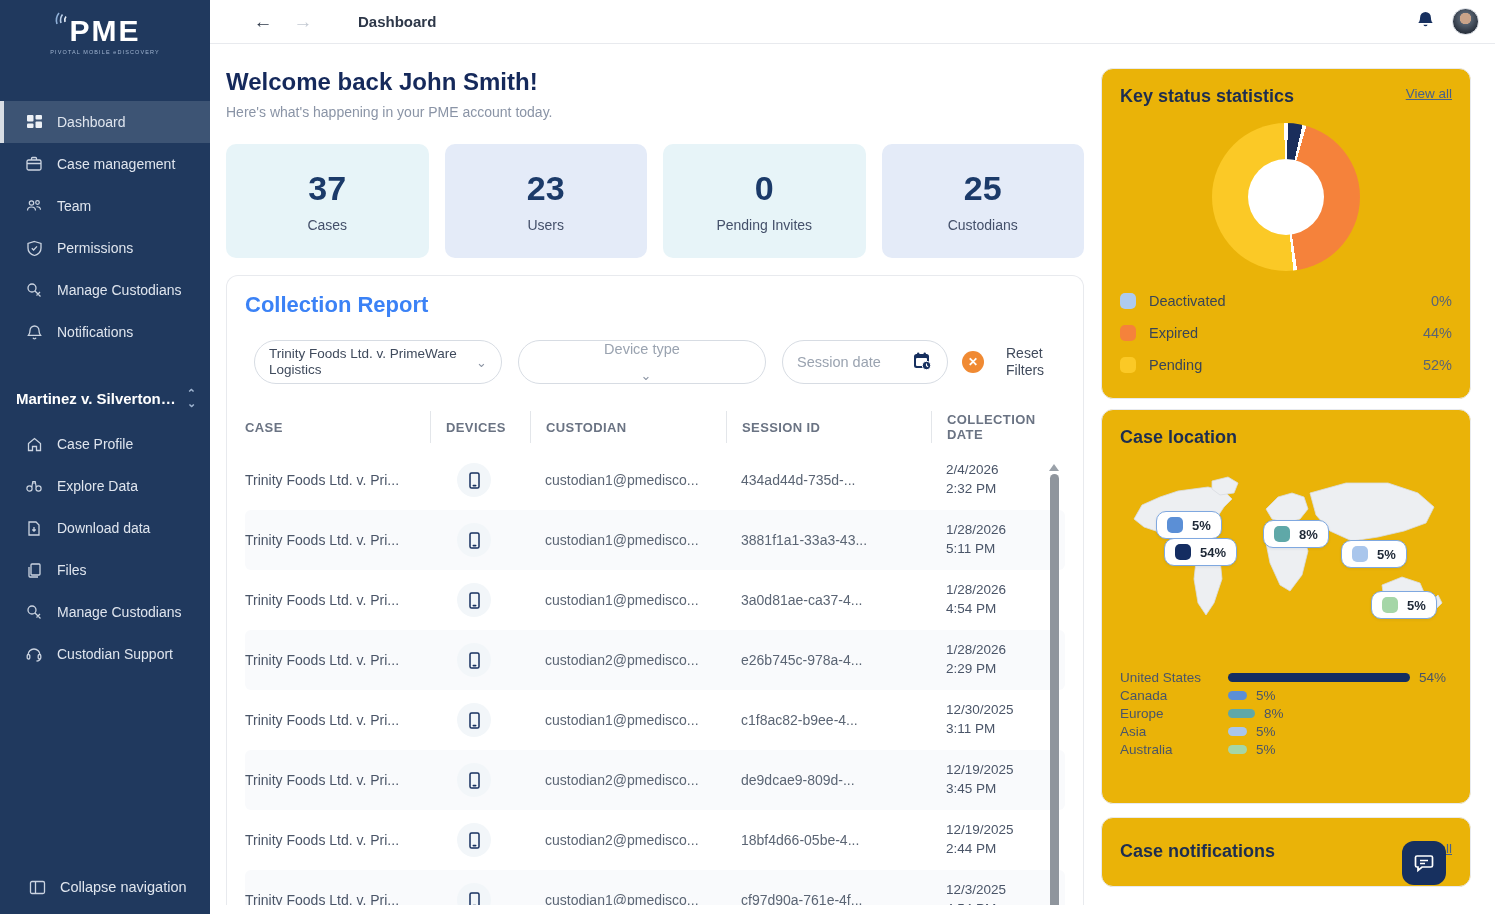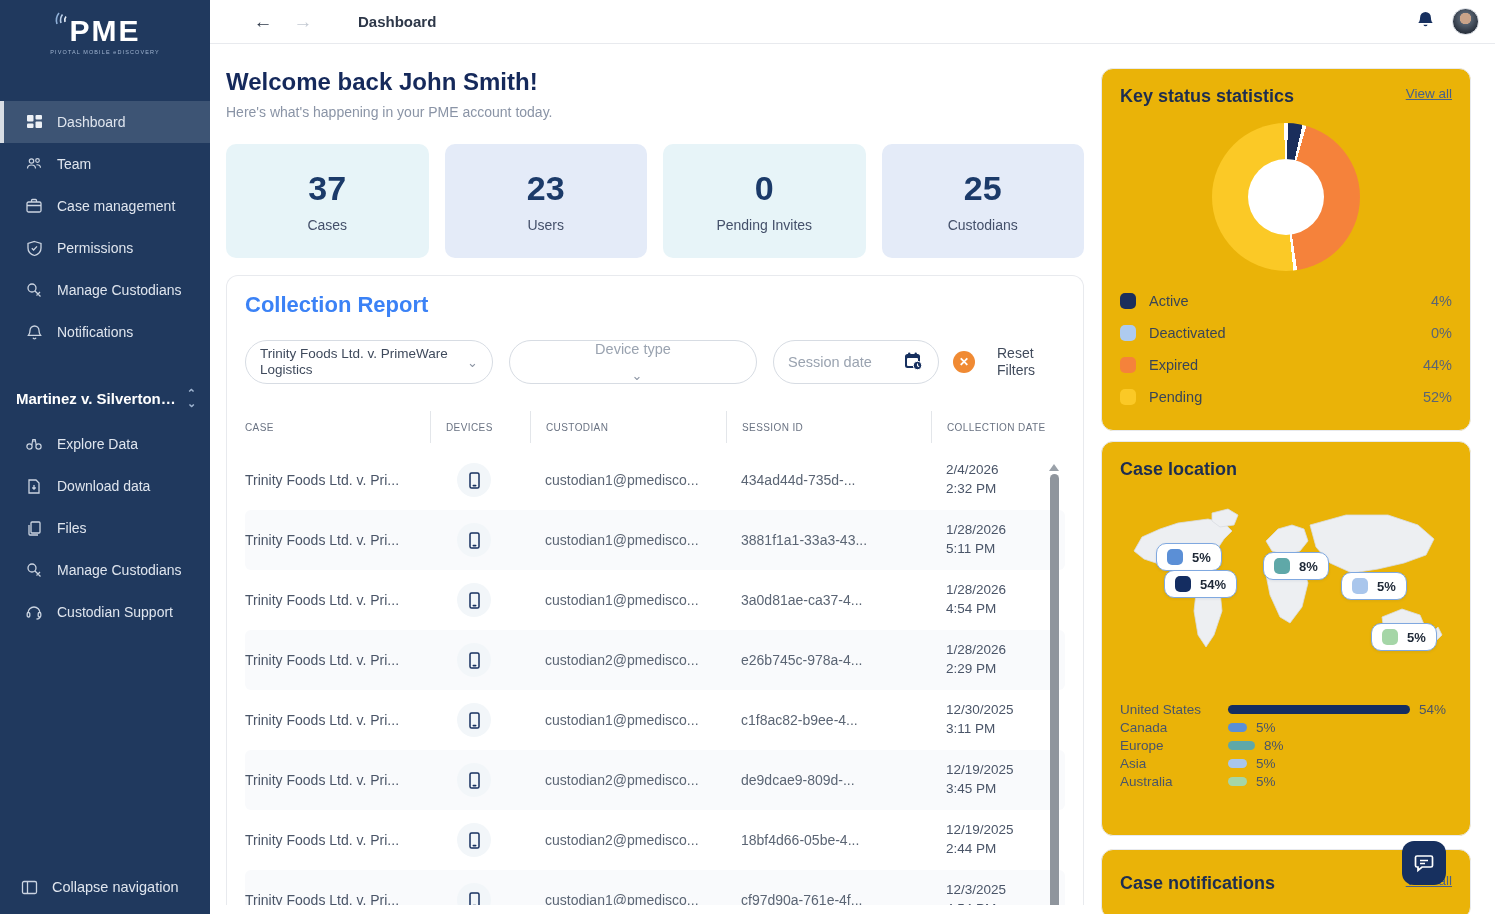--- a/index.html
+++ b/index.html
@@ -15,21 +15,21 @@
   .logo-tag { font-size:5.5px; letter-spacing:1.1px; color:#9FB4D0; margin-top:1px; }
   .nav { margin-top:46px; }
   .nav-item { height:42px; display:flex; align-items:center; gap:14px; padding-left:25px; font-size:14px; cursor:pointer; position:relative; }
   .nav-item.active { background:#3D5474; }
   .nav-item.active::before { content:""; position:absolute; left:0; top:0; bottom:0; width:4px; background:#D8DDE4; }
   .nav-item .ico { width:18px; height:18px; display:flex; align-items:center; justify-content:center; flex:none; }
   .ico svg { display:block; }
   .case-section-title { margin-top:36px; padding:0 14px 0 16px; font-size:15px; font-weight:bold; color:#fff; display:flex; align-items:center; justify-content:space-between; cursor:pointer; }
   .sort-ico { font-size:11px; color:#9FB4D0; line-height:9px; display:flex; flex-direction:column; align-items:center; }
   .case-nav { margin-top:16px; }
-  .collapse-row { position:absolute; bottom:6px; left:8px; right:0; height:42px; display:flex; align-items:center; gap:14px; padding-left:13px; font-size:14.5px; cursor:pointer; }
+  .collapse-row { position:absolute; bottom:6px; left:16px; right:0; height:42px; display:flex; align-items:center; gap:14px; padding-left:13px; font-size:14.5px; cursor:pointer; }
 
   
   .main { flex:1; display:flex; flex-direction:column; height:914px; }
   .topbar { height:44px; background:#fff; border-bottom:1px solid #E8EAEE; display:flex; align-items:center; padding:0 16px 0 38px; flex:none; }
   .arrow-btn { font-size:19px; color:#2D3748; cursor:pointer; background:none; border:none; width:30px; font-family:inherit; }
   .arrow-btn.fwd { color:#C3C9D2; margin-left:10px; }
   .topbar-title { margin-left:40px; font-size:15px; font-weight:bold; color:#2D3748; }
   .topbar-right { margin-left:auto; display:flex; align-items:center; gap:16px; }
   .bell-btn { background:none; border:none; cursor:pointer; }
   .avatar { width:27px; height:27px; border-radius:50%; background:radial-gradient(circle at 50% 38%, #c9a389 28%, #55606e 30%, #2c3440 70%); border:1px solid #d8dce2; cursor:pointer; }
@@ -44,34 +44,34 @@
   .stats-row { margin-top:24px; display:flex; gap:16px; }
   .stat-card { flex:1; height:114px; border-radius:10px; display:flex; flex-direction:column; align-items:center; justify-content:center; }
   .stat-card:nth-child(odd) { background:#E7F4F8; }
   .stat-card:nth-child(even) { background:#E4EBF8; }
   .stat-value { font-size:34px; font-weight:600; color:#1B3A69; }
   .stat-label { margin-top:9px; font-size:14px; color:#44506A; }
 
   
   .report-card { margin-top:17px; border:1px solid #E8EAEE; border-radius:12px 12px 0 0; border-bottom:none; padding:16px 0 0 0; height:630px; position:relative; overflow:hidden; }
   .report-title { font-size:22px; font-weight:bold; color:#3b82f6; padding:0 18px; }
-  .filters { display:flex; align-items:center; gap:16px; margin-top:22px; padding:0 18px; }
+  .filters { display:flex; align-items:center; gap:16px; margin-top:22px; padding:0 18px;justify-content:center; }
   .pill { height:44px; border:1px solid #D7DCE3; border-radius:22px; display:flex; align-items:center; justify-content:space-between; padding:0 14px; cursor:pointer; background:#fff; }
   .pill.case-pill { width:248px; }
   .pill.device-pill { width:248px;flex-direction:column; }
   .pill.date-pill { width:166px; }
   .pill-text { font-size:13.5px; color:#3F4A5C; line-height:1.15; }
   .pill-placeholder { font-size:14.5px; color:#9AA3B0; }
   .chev { color:#8B94A3; font-size:13px; margin-left:8px; flex:none; }
   .reset-x { width:22px; height:22px; border-radius:50%; background:#F08A33; color:#fff; font-size:12px; font-weight:bold; display:flex; align-items:center; justify-content:center; cursor:pointer; flex:none; margin-left:-2px; }
   .reset-label { font-size:14px; color:#414B5C; line-height:1.25; width:50px; margin-left:6px; }
 
   .table-wrap { margin-top:20px; position:relative; padding:0 18px; }
   .thead { display:flex; height:46px; align-items:center; }
-  .th { font-size:10px; color:#6A7383; letter-spacing:0.4px; border-left:1px solid #E3E6EA; height:32px; display:flex; align-items:center; padding-left:15px; }
+  .th { font-size:13px; color:#6A7383; letter-spacing:0.4px; border-left:1px solid #E3E6EA; height:32px; display:flex; align-items:center; padding-left:15px;font-weight:bold; }
   .th:first-child { border-left:none; padding-left:0; }
   .c-case{width:185px;} .c-dev{width:100px;} .c-cust{width:196px;} .c-sess{width:205px;} .c-date{width:120px;}
   .trow { display:flex; height:60px; align-items:center; border-radius:6px; }
   .trow:nth-child(even) { background:#F9FAFC; }
   .td { font-size:14px; color:#4A5568; padding-left:15px; overflow:hidden; white-space:nowrap; }
   .td:first-child { padding-left:0; }
   .td.dim { color:#5B6574; }
   .dev-chip { width:34px; height:34px; border-radius:50%; background:#F2F6F9; display:flex; align-items:center; justify-content:center; margin-left:12px; }
   .td-date { font-size:13.5px; line-height:1.4; white-space:normal; }
   .scrollbar { position:absolute; right:24px; top:60px; width:10px; bottom:-700px; }
@@ -132,40 +132,40 @@
             <rect x="1" y="1" width="6.5" height="6.5" rx="1" fill="#EDF1F6"></rect>
             <rect x="9.5" y="1" width="6.5" height="4.5" rx="1" fill="#EDF1F6"></rect>
             <rect x="1" y="9.5" width="6.5" height="4.5" rx="1" fill="#EDF1F6"></rect>
             <rect x="9.5" y="7.5" width="6.5" height="6.5" rx="1" fill="#EDF1F6"></rect>
           </svg>
       </span>
       <span>Dashboard</span>
     </div>
     <div class="nav-item">
       <span class="ico">
+        <svg width="18" height="18" viewBox="0 0 18 18" fill="none" stroke="#CBD4E1" stroke-width="1.3">
+            <rect x="2" y="5" width="14" height="10" rx="1.5"></rect>
+            <path d="M6.5 5 V3.5 a1 1 0 0 1 1-1 h3 a1 1 0 0 1 1 1 V5 M2 8.5 h14"></path>
+          </svg>
+      </span>
+      <span>Case management</span>
+    </div>
+    <div class="nav-item">
+      <span class="ico">
         <svg width="18" height="18" viewBox="0 0 18 18" fill="none" stroke="#CBD4E1" stroke-width="1.2">
             <circle cx="6.5" cy="6" r="2.2"></circle>
             <path d="M2.5 13.5 c0-2.2 1.8-3.5 4-3.5 s4 1.3 4 3.5"></path>
             <circle cx="12.5" cy="5.5" r="1.8"></circle>
             <path d="M11.5 9.8 c2-.3 4 .8 4 3"></path>
           </svg>
       </span>
       <span>Team</span>
     </div>
     <div class="nav-item">
       <span class="ico">
-        <svg width="18" height="18" viewBox="0 0 18 18" fill="none" stroke="#CBD4E1" stroke-width="1.3">
-            <rect x="2" y="5" width="14" height="10" rx="1.5"></rect>
-            <path d="M6.5 5 V3.5 a1 1 0 0 1 1-1 h3 a1 1 0 0 1 1 1 V5 M2 8.5 h14"></path>
-          </svg>
-      </span>
-      <span>Case management</span>
-    </div>
-    <div class="nav-item">
-      <span class="ico">
         <svg width="17" height="17" viewBox="0 0 17 17" fill="none" stroke="#CBD4E1" stroke-width="1.3">
             <path d="M8.5 1.5 L15 3.5 V8 c0 4-3 6.5-6.5 7.5 C5 14.5 2 12 2 8 V3.5 Z"></path>
             <path d="M5.8 8.2 l1.8 1.8 3.4-3.6"></path>
           </svg>
       </span>
       <span>Permissions</span>
     </div>
     <div class="nav-item">
       <span class="ico">
         <svg width="18" height="18" viewBox="0 0 18 18" fill="none" stroke="#CBD4E1" stroke-width="1.3">
@@ -188,20 +188,28 @@
 
   <div class="case-section-title">
     <span>Martinez v. Silverton…</span>
     <span class="sort-ico">
         <span>⌃</span>
         <span style="transform:rotate(180deg)">⌃</span>
       </span>
   </div>
 
   <nav class="case-nav">
+    <div class="nav-item">
+      <span class="ico">
+        <svg width="17" height="17" viewBox="0 0 17 17" fill="none" stroke="#CBD4E1" stroke-width="1.3">
+            <path d="M2.5 7.5 L8.5 2.5 14.5 7.5 V14.5 H10.5 V10.5 h-4 V14.5 H2.5 Z"></path>
+          </svg>
+      </span>
+      <span>Case Profile</span>
+    </div>
     <div class="nav-item">
       <span class="ico">
         <svg width="18" height="18" viewBox="0 0 18 18" fill="none" stroke="#CBD4E1" stroke-width="1.2">
             <circle cx="4.5" cy="11.5" r="2.6"></circle>
             <circle cx="13.5" cy="11.5" r="2.6"></circle>
             <path d="M6.8 10 L7.8 4.5 h2.4 L11.2 10 M7.8 6 h2.4"></path>
           </svg>
       </span>
       <span>Explore Data</span>
     </div>
@@ -457,25 +465,20 @@
     </div>
 
     <div class="col-right">
       <div class="side-card" style="margin-top:24px;">
         <div class="card-head">
           <span class="card-title">Key status statistics</span>
           <span class="view-all">View all</span>
         </div>
         <div class="donut" id="donut" style="background: conic-gradient(rgb(255, 255, 255) 0deg, rgb(255, 255, 255) 1.5deg, rgb(26, 46, 92) 1.5deg, rgb(26, 46, 92) 12.9deg, rgb(255, 255, 255) 12.9deg, rgb(255, 255, 255) 14.4deg, rgb(255, 255, 255) 14.4deg, rgb(255, 255, 255) 15.9deg, rgb(245, 130, 59) 15.9deg, rgb(245, 130, 59) 171.3deg, rgb(255, 255, 255) 171.3deg, rgb(255, 255, 255) 172.8deg, rgb(255, 255, 255) 172.8deg, rgb(255, 255, 255) 174.3deg, rgb(251, 201, 38) 174.3deg, rgb(251, 201, 38) 358.5deg, rgb(255, 255, 255) 358.5deg, rgb(255, 255, 255) 360deg);"></div>
         <div id="status-legend">
-            <div class="legend-row">
-              <span class="legend-swatch" style="background:#1A2E5C"></span>
-              <span class="legend-label">Active</span>
-              <span class="legend-pct">4%</span>
-            </div>
             <div class="legend-row">
               <span class="legend-swatch" style="background:#AECBEF"></span>
               <span class="legend-label">Deactivated</span>
               <span class="legend-pct">0%</span>
             </div>
             <div class="legend-row">
               <span class="legend-swatch" style="background:#F5823B"></span>
               <span class="legend-label">Expired</span>
               <span class="legend-pct">44%</span>
             </div>

